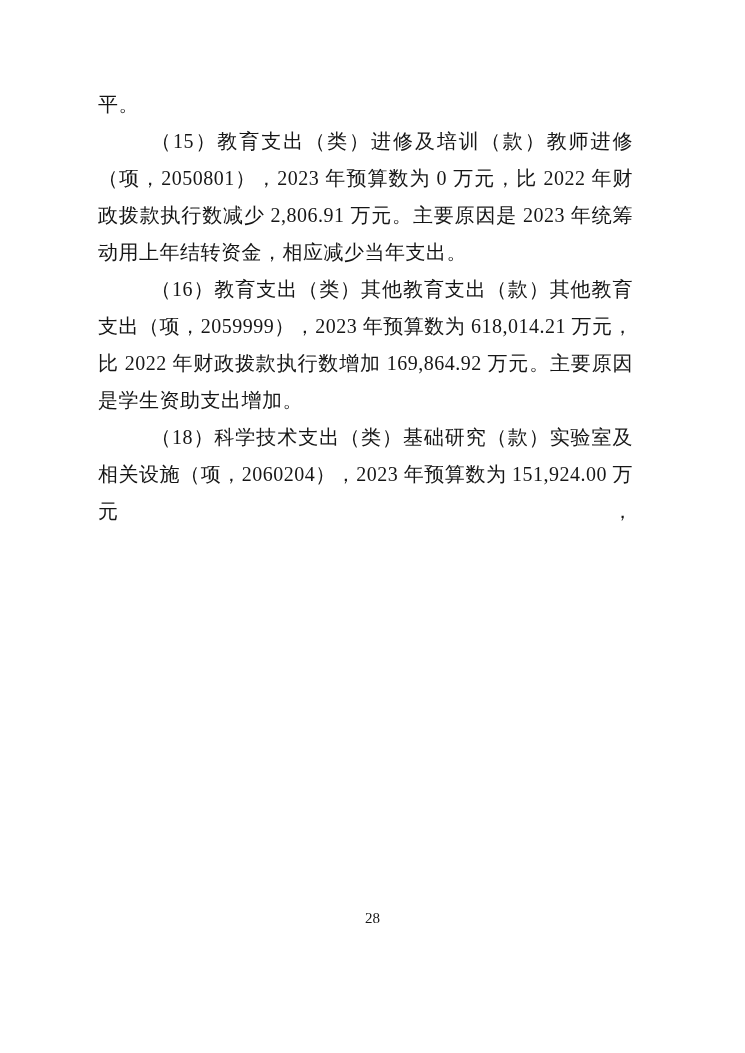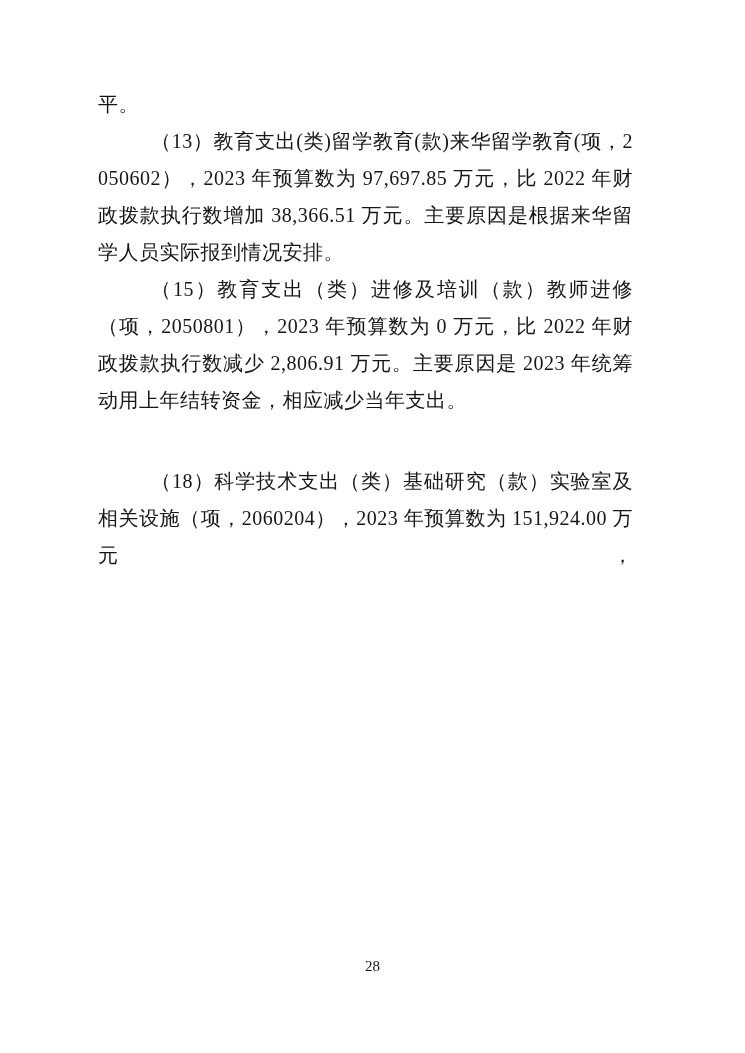--- a/index.html
+++ b/index.html
@@ -30,37 +30,36 @@
     text-align: justify;
     text-indent: 53px;
     word-break: break-all;
     letter-spacing: 0.5px;
   }
   .content p.continuation {
     text-indent: 0;
   }
   .content p.partial {
     text-align-last: justify;
-    margin-top: 44px;
   }
   .page-number {
     position: absolute;
     left: 0;
-    top: 956px;
+    top: 908px;
     width: 100%;
     text-align: center;
     font-size: 15px;
     line-height: 20px;
     color: #161616;
   }
 </style>
 </head>
 <body>
 
 <div class="page">
   <div class="content">
     <p class="continuation">平。</p>
-    <p>（13）教育支出(类)留学教育(款)来华留学教育(项，2050602），2023 年预算数为 97,697.85 万元，比 2022 年财政拨款执行数增加 38,366.51 万元。主要原因是根据来华留学人员实际报到情况安排。</p>
     <p>（15）教育支出（类）进修及培训（款）教师进修（项，2050801），2023 年预算数为 0 万元，比 2022 年财政拨款执行数减少 2,806.91 万元。主要原因是 2023 年统筹动用上年结转资金，相应减少当年支出。</p>
+    <p>（16）教育支出（类）其他教育支出（款）其他教育支出（项，2059999），2023 年预算数为 618,014.21 万元，比 2022 年财政拨款执行数增加 169,864.92 万元。主要原因是学生资助支出增加。</p>
     <p class="partial">（18）科学技术支出（类）基础研究（款）实验室及相关设施（项，2060204），2023 年预算数为 151,924.00 万元，</p>
   </div>
   <div class="page-number">28</div>
 </div>
 
 </body></html>

